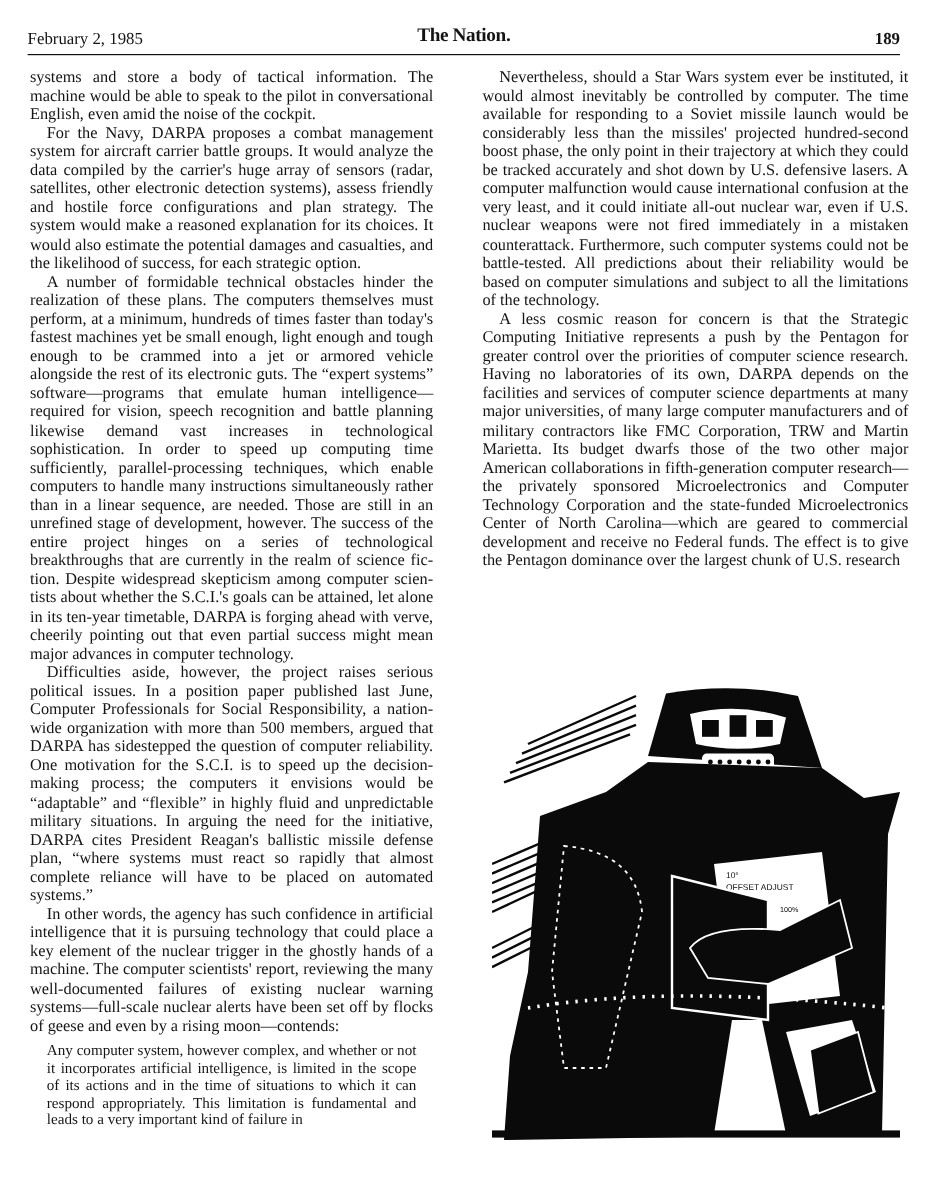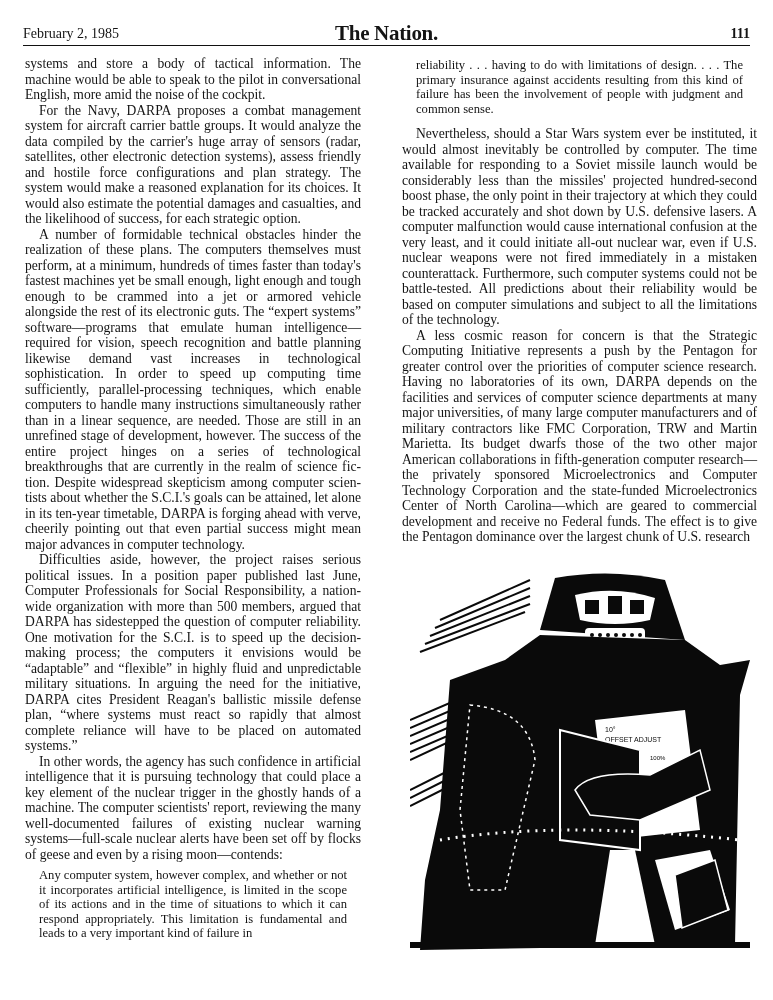--- a/index.html
+++ b/index.html
@@ -1,55 +1,52 @@
 <!DOCTYPE html>
 <html><head>
 <meta charset="utf-8">
 <style>
   html, body { margin:0; padding:0; background:#ffffff; }
   body { width:773px; height:1000px; position:relative; overflow:hidden; font-family:"Liberation Serif","DejaVu Serif",serif; color:#141414; }
   .header { position:absolute; left:23px; top:23px; width:727px; height:22px; border-bottom:1.5px solid #111; }
   .hdr-date { position:absolute; left:0; top:3px; font-size:14px; }
-  .hdr-title { position:absolute; left:0; right:0; top:-2px; text-align:center; font-size:21px; font-weight:bold; letter-spacing:-0.3px; }
+  .hdr-title { position:absolute; left:0; right:0; top:-2px; text-align:center; font-size:16px; font-weight:bold; letter-spacing:-0.3px; }
   .hdr-page { position:absolute; right:0; top:3px; font-size:14px; font-weight:bold; }
   .col { position:absolute; font-size:13.6px; line-height:15.5px; text-align:justify; hyphens:manual; }
   .col-left { left:25px; top:56px; width:336px; }
   .col-right { left:402px; top:56px; width:355px; }
   .col p { margin:0; text-indent:14px; }
   .col p.noindent { text-indent:0; }
   .quote { font-size:12.6px; line-height:14.6px; margin:6px 14px 8px 14px; text-align:justify; }
   .quote p { margin:0; text-indent:0; }
   .right-quote { margin:2px 14px 10px 14px; }
   .illustration { position:absolute; left:410px; top:560px; width:350px; height:395px; }
   .illustration svg { width:100%; height:100%; }
 </style>
 </head>
 <body>
 
 <div class="header">
   <span class="hdr-date">February 2, 1985</span>
   <span class="hdr-title">The Nation.</span>
-  <span class="hdr-page">111</span>
+  <span class="hdr-page">189</span>
 </div>
 
 <div class="col col-left">
-  <p class="noindent">systems and store a body of tactical information. The machine would be able to speak to the pilot in conversational English, more amid the noise of the cockpit.</p>
+  <p class="noindent">systems and store a body of tactical information. The machine would be able to speak to the pilot in conversational English, even amid the noise of the cockpit.</p>
   <p>For the Navy, DARPA proposes a combat management system for aircraft carrier battle groups. It would analyze the data compiled by the carrier's huge array of sensors (radar, satellites, other electronic detection systems), assess friendly and hostile force configurations and plan strategy. The system would make a reasoned explanation for its choices. It would also estimate the potential damages and casualties, and the likelihood of success, for each strategic option.</p>
   <p>A number of formidable technical obstacles hinder the realization of these plans. The computers themselves must perform, at a minimum, hundreds of times faster than to­day's fastest machines yet be small enough, light enough and tough enough to be crammed into a jet or armored ve­hicle alongside the rest of its electronic guts. The “expert systems” software—programs that emulate human intelli­gence—required for vision, speech recognition and battle planning likewise demand vast increases in technological sophistication. In order to speed up computing time sufficiently, parallel-processing techniques, which enable computers to handle many instructions simultaneously rather than in a linear sequence, are needed. Those are still in an unrefined stage of development, however. The success of the entire project hinges on a series of technological breakthroughs that are currently in the realm of science fic­tion. Despite widespread skepticism among computer scien­tists about whether the S.C.I.'s goals can be attained, let alone in its ten-year timetable, DARPA is forging ahead with verve, cheerily pointing out that even partial success might mean major advances in computer technology.</p>
   <p>Difficulties aside, however, the project raises serious political issues. In a position paper published last June, Computer Professionals for Social Responsibility, a nation­wide organization with more than 500 members, argued that DARPA has sidestepped the question of computer reliabili­ty. One motivation for the S.C.I. is to speed up the decision-making process; the computers it envisions would be “adaptable” and “flexible” in highly fluid and unpredict­able military situations. In arguing the need for the in­itiative, DARPA cites President Reagan's ballistic missile defense plan, “where systems must react so rapidly that almost complete reliance will have to be placed on automated systems.”</p>
   <p>In other words, the agency has such confidence in artifi­cial intelligence that it is pursuing technology that could place a key element of the nuclear trigger in the ghostly hands of a machine. The computer scientists' report, review­ing the many well-documented failures of existing nuclear warning systems—full-scale nuclear alerts have been set off by flocks of geese and even by a rising moon—contends:</p>
   <div class="quote">
     <p>Any computer system, however complex, and whether or not it incorporates artificial intelligence, is limited in the scope of its actions and in the time of situations to which it can respond appropriately. This limitation is fundamental and leads to a very important kind of failure in</p>
   </div>
 </div>
 
 <div class="col col-right">
-  <div class="quote right-quote">
-    <p>reliability . . . having to do with limitations of design. . . . The primary insurance against accidents resulting from this kind of failure has been the involvement of people with judg­ment and common sense.</p>
-  </div>
   <p>Nevertheless, should a Star Wars system ever be in­stituted, it would almost inevitably be controlled by com­puter. The time available for responding to a Soviet missile launch would be considerably less than the missiles' pro­jected hundred-second boost phase, the only point in their trajectory at which they could be tracked accurately and shot down by U.S. defensive lasers. A computer mal­function would cause international confusion at the very least, and it could initiate all-out nuclear war, even if U.S. nuclear weapons were not fired immediately in a mistaken counterattack. Furthermore, such computer systems could not be battle-tested. All predictions about their reliability would be based on computer simulations and subject to all the limitations of the technology.</p>
   <p>A less cosmic reason for concern is that the Strategic Computing Initiative represents a push by the Pentagon for greater control over the priorities of computer science research. Having no laboratories of its own, DARPA depends on the facilities and services of computer science departments at many major universities, of many large com­puter manufacturers and of military contractors like FMC Corporation, TRW and Martin Marietta. Its budget dwarfs those of the two other major American collaborations in fifth-generation computer research—the privately spon­sored Microelectronics and Computer Technology Corpora­tion and the state-funded Microelectronics Center of North Carolina—which are geared to commercial development and receive no Federal funds. The effect is to give the Pen­tagon dominance over the largest chunk of U.S. research</p>
 </div>
 
 <div class="illustration">
   <svg viewBox="0 0 350 395">
 
     <g stroke="#0a0a0a" stroke-width="2">
       <line x1="30" y1="60" x2="120" y2="20"></line>
         <line x1="25" y1="68" x2="120" y2="28"></line>

